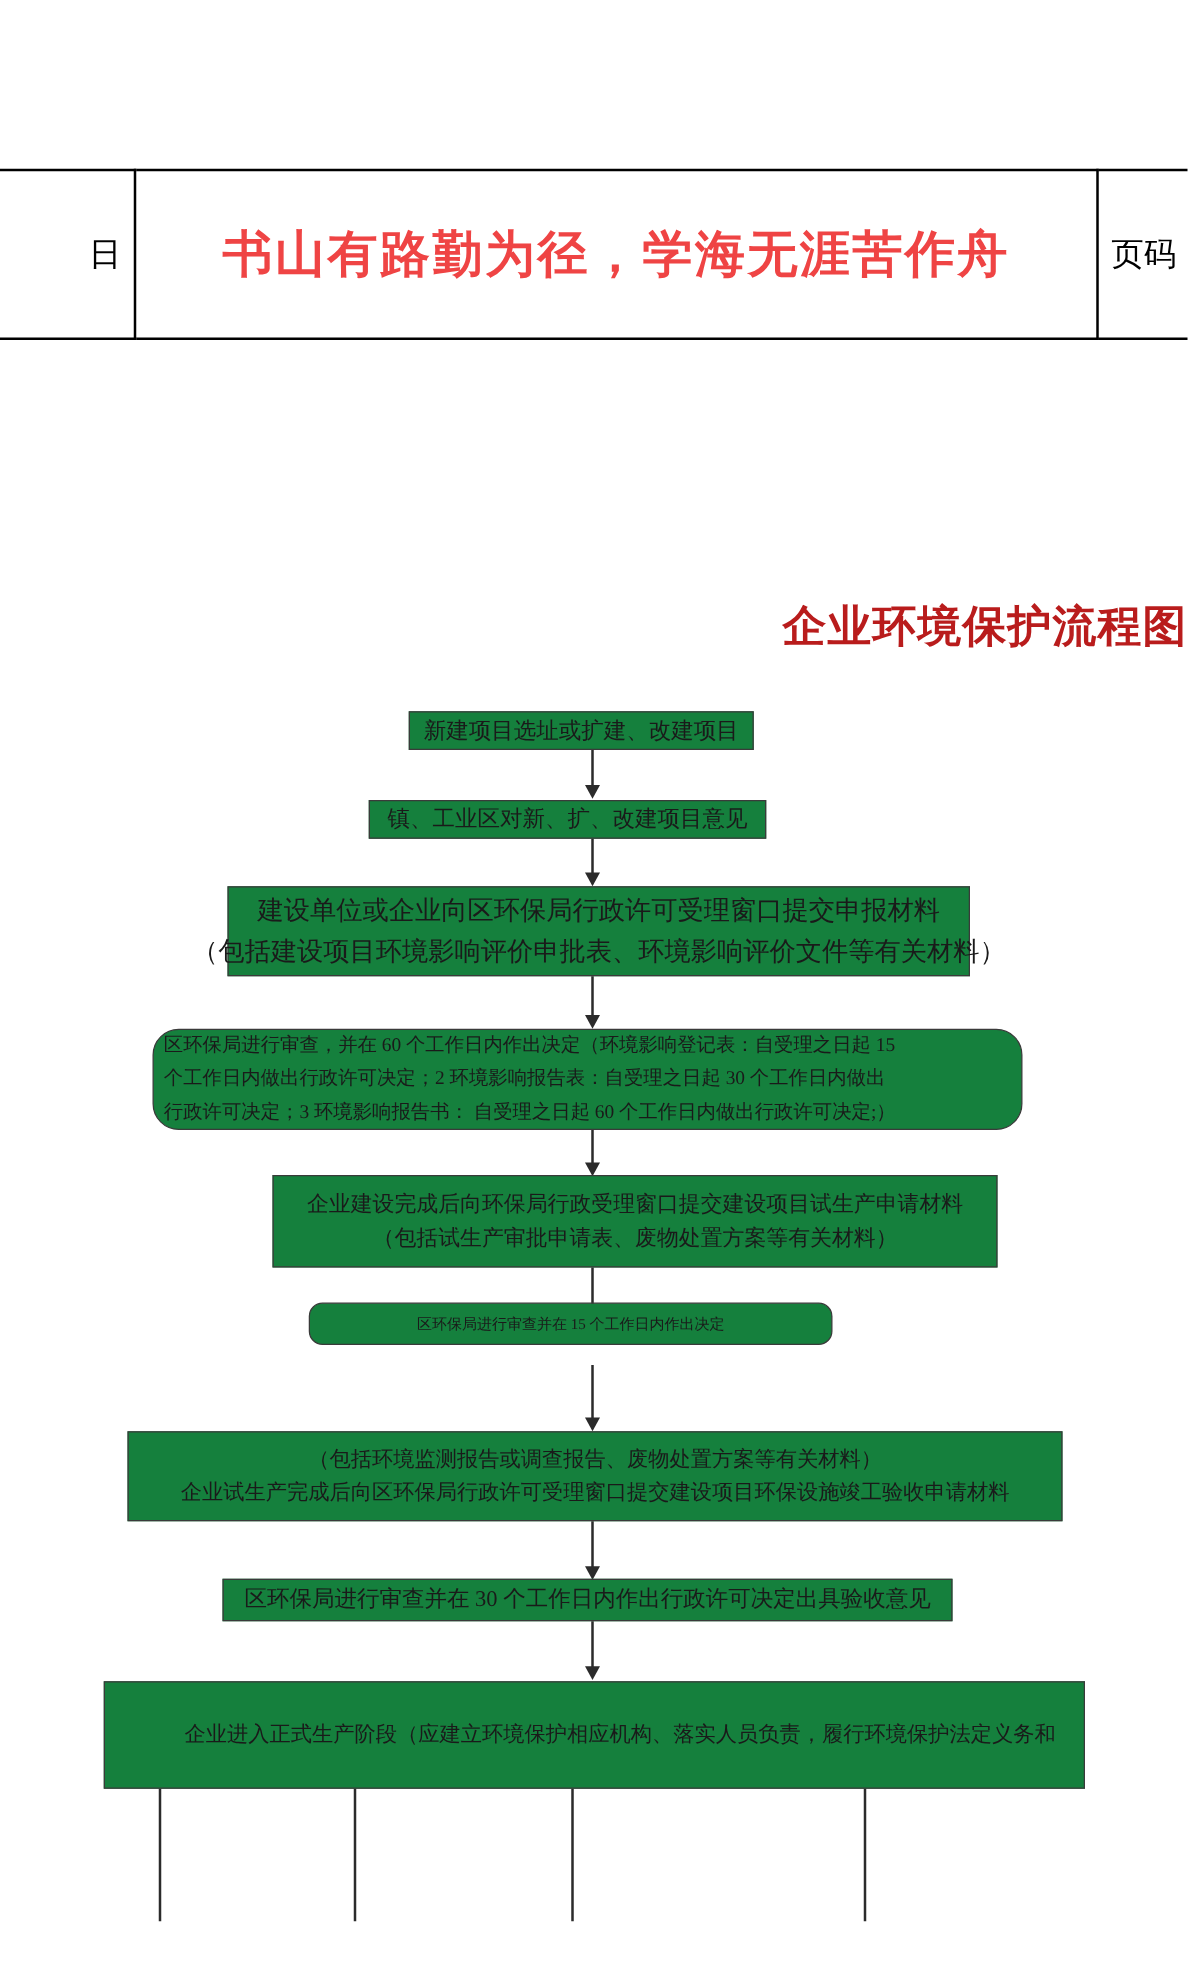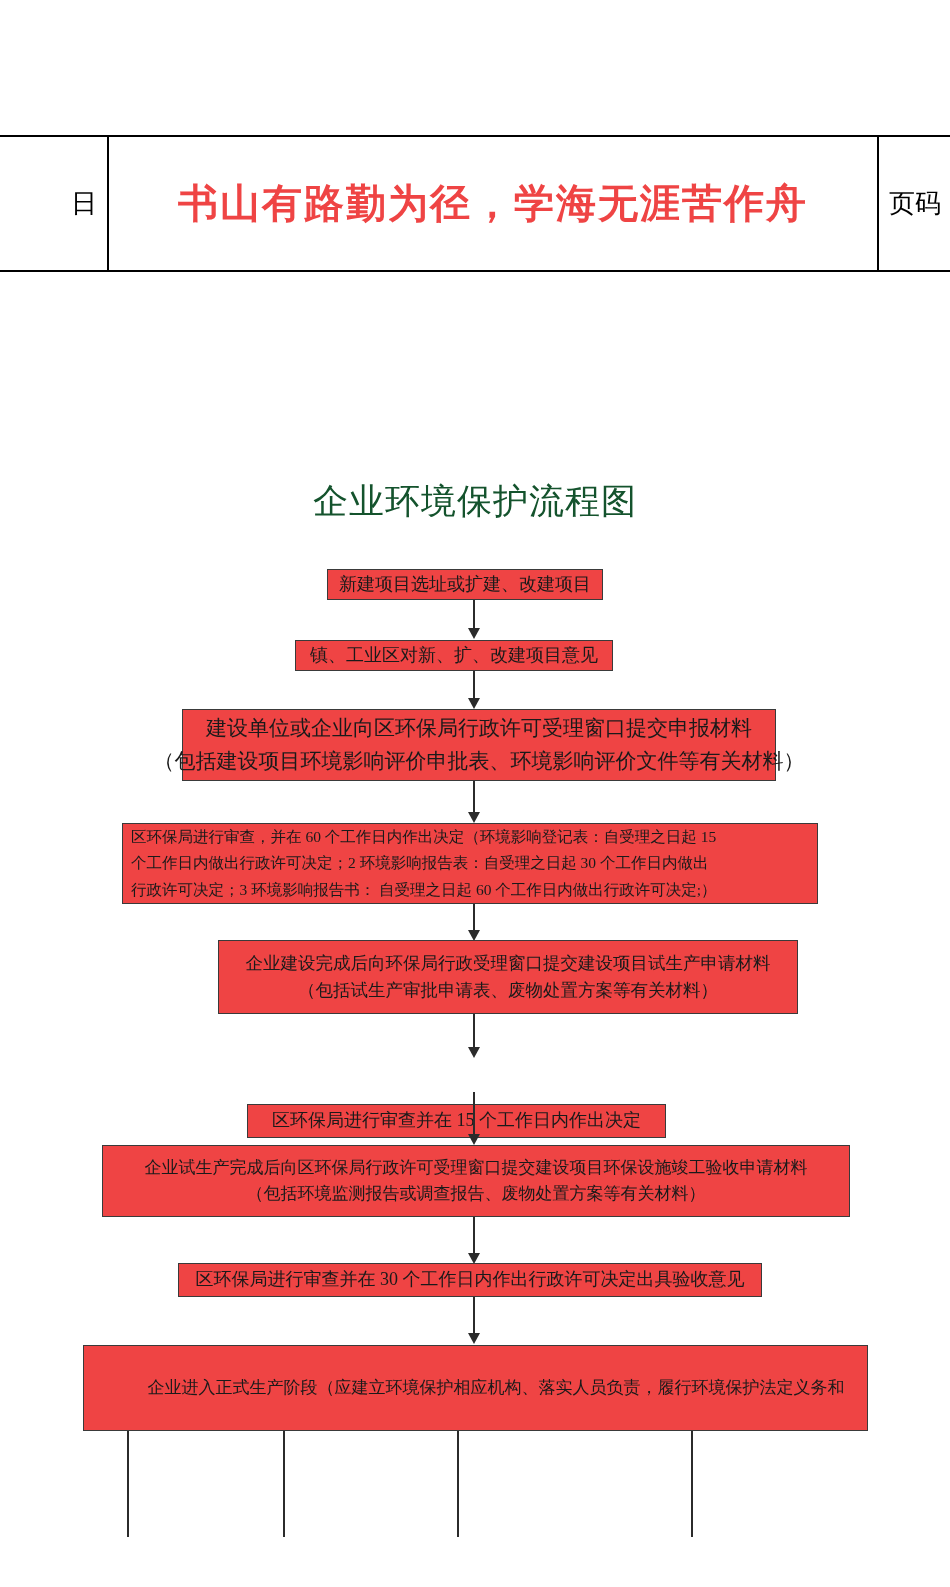--- a/index.html
+++ b/index.html
@@ -54,33 +54,33 @@
     white-space: nowrap;
     overflow: hidden;
   }
 
   
   .flow-title {
     position: absolute;
     left: 0;
     top: 478px;
     width: 950px;
-    text-align: center;
+    text-align: right;
     font-size: 35px;
-    font-weight: normal;
-    color: #14532d;
+    font-weight: bold;
+    color: #b91c1c;
     letter-spacing: 1px;
     font-family: "Liberation Sans", "DejaVu Sans", sans-serif;
   }
 
   .fbox {
     position: absolute;
     box-sizing: border-box;
     border: 1.6px solid #3a3a3a;
-    background: #ef4444;
+    background: #15803d;
     display: flex;
     flex-direction: column;
     align-items: center;
     justify-content: center;
     text-align: center;
     color: #1a1a1a;
     line-height: 1.55;
     font-family: "Liberation Serif", "DejaVu Serif", serif;
   }
   .fbox .ln { display: block; white-space: nowrap; }
@@ -135,47 +135,47 @@
 <div class="arrowhead" style="left:468px; top:698px;"></div>
 
 <div class="fbox" style="left:182px; top:709px; width:594px; height:72px; font-size:21px;">
   <span class="ln">建设单位或企业向区环保局行政许可受理窗口提交申报材料</span>
   <span class="ln">（包括建设项目环境影响评价申批表、环境影响评价文件等有关材料）</span>
 </div>
 
 <div class="conn" style="left:473px; top:781px; height:31px;"></div>
 <div class="arrowhead" style="left:468px; top:812px;"></div>
 
-<div class="fbox" style="left:122px; top:823px; width:696px; height:81px; font-size:15.5px; padding:0 8px; align-items:flex-start; text-align:left; line-height:1.72;">
+<div class="fbox" style="left:122px; top:823px; width:696px; height:81px; font-size:15.5px; padding:0 8px; align-items:flex-start; text-align:left; line-height:1.72;border-radius:21px;">
   <span class="ln">区环保局进行审查，并在 60 个工作日内作出决定（环境影响登记表：自受理之日起 15</span>
   <span class="ln">个工作日内做出行政许可决定；2 环境影响报告表：自受理之日起 30 个工作日内做出</span>
   <span class="ln">行政许可决定；3 环境影响报告书： 自受理之日起 60 个工作日内做出行政许可决定;）</span>
 </div>
 
 <div class="conn" style="left:473px; top:904px; height:27px;"></div>
 <div class="arrowhead" style="left:468px; top:930px;"></div>
 
 <div class="fbox" style="left:186px; top:940px; width:580px; height:74px; font-size:17.5px;margin-left:32px;">
   <span class="ln">企业建设完成后向环保局行政受理窗口提交建设项目试生产申请材料</span>
   <span class="ln">（包括试生产审批申请表、废物处置方案等有关材料）</span>
 </div>
 
 <div class="conn" style="left:473px; top:1014px; height:34px;"></div>
 <div class="arrowhead" style="left:468px; top:1047px;"></div>
 
-<div class="fbox" style="left:247px; top:1104px; width:419px; height:34px; font-size:18px;">
+<div class="fbox" style="left:247px; top:1042px; width:419px; height:34px; font-size:12px;border-radius:11px;">
   <span class="ln">区环保局进行审查并在 15 个工作日内作出决定</span>
 </div>
 
 <div class="conn" style="left:473px; top:1092px; height:43px;"></div>
 <div class="arrowhead" style="left:468px; top:1134px;"></div>
 
 <div class="fbox" style="left:102px; top:1145px; width:748px; height:72px; font-size:17px;">
+  <span class="ln">（包括环境监测报告或调查报告、废物处置方案等有关材料）</span>
   <span class="ln">企业试生产完成后向区环保局行政许可受理窗口提交建设项目环保设施竣工验收申请材料</span>
-  <span class="ln">（包括环境监测报告或调查报告、废物处置方案等有关材料）</span>
 </div>
 
 <div class="conn" style="left:473px; top:1217px; height:37px;"></div>
 <div class="arrowhead" style="left:468px; top:1253px;"></div>
 
 <div class="fbox" style="left:178px; top:1263px; width:584px; height:34px; font-size:18px;">
   <span class="ln">区环保局进行审查并在 30 个工作日内作出行政许可决定出具验收意见</span>
 </div>
 
 <div class="conn" style="left:473px; top:1297px; height:37px;"></div>

